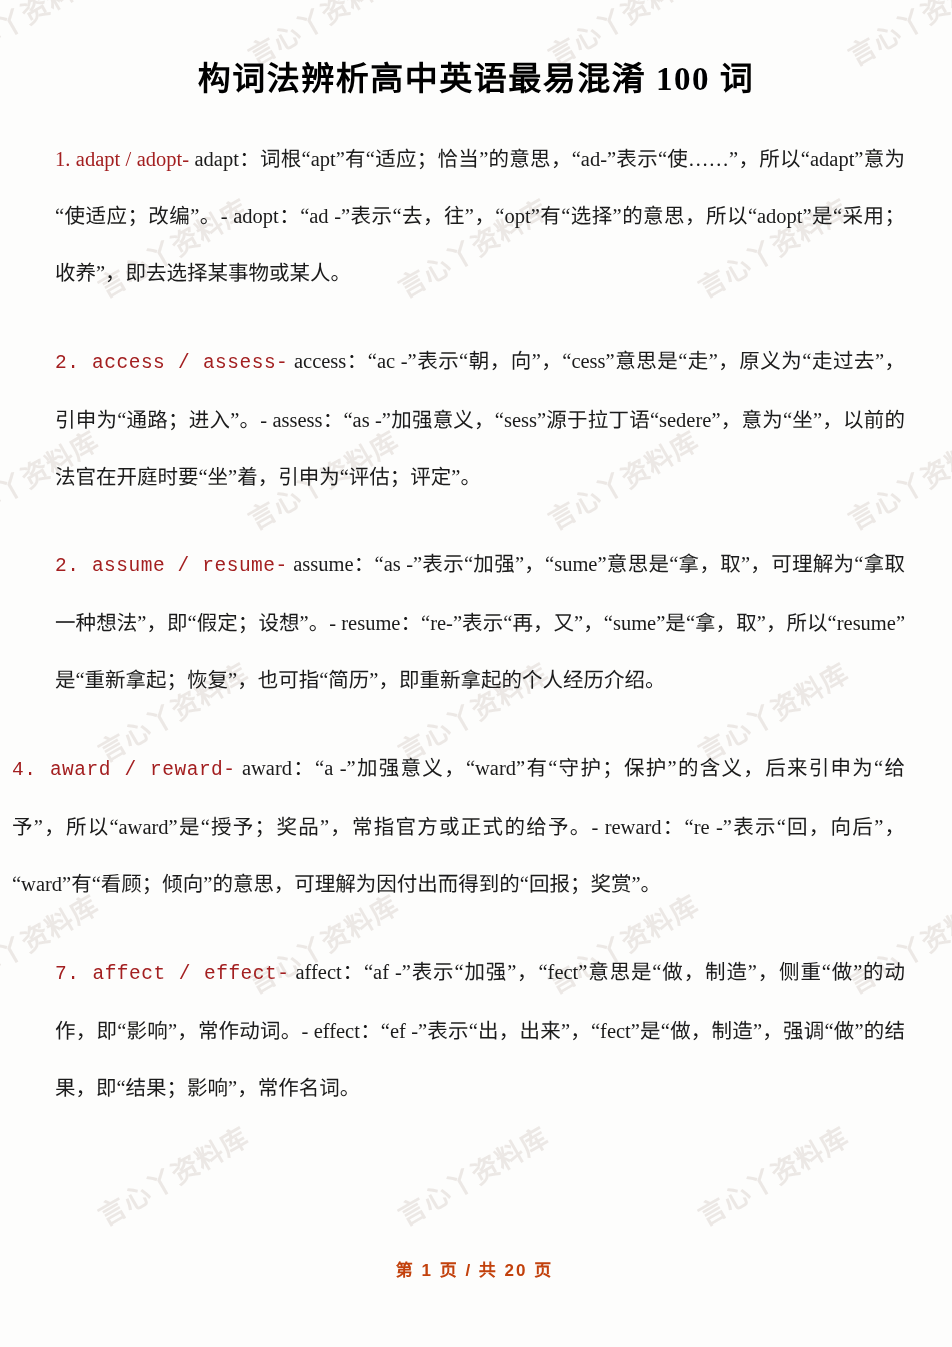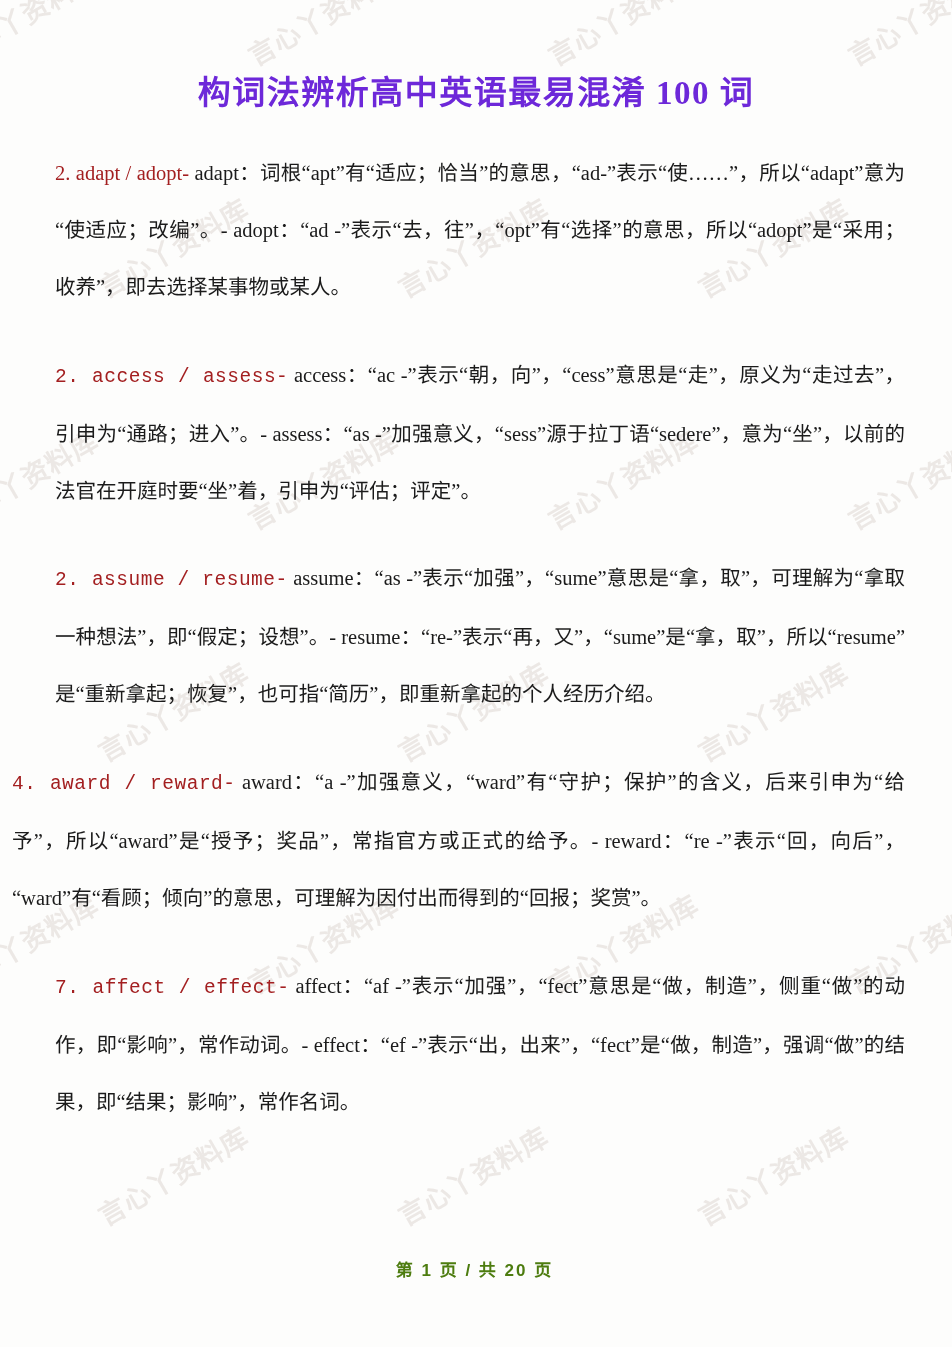--- a/index.html
+++ b/index.html
@@ -41,28 +41,28 @@
   }
 
   
   .content {
     position: relative;
     z-index: 2;
     padding: 0;
   }
 
   .doc-title {
-    margin: 14px;
+    margin: 0;
     padding-top: 58px;
     text-align: center;
     font-family: "Liberation Serif", "DejaVu Serif", serif;
     font-size: 33px;
     font-weight: 700;
     letter-spacing: 1.5px;
-    color: #6d28d9;
+    color: #000000;
     line-height: 1.3;
   }
 
   .entries {
     margin: 0;
     padding: 0;
     list-style: none;
   }
 
   .entry {
@@ -103,21 +103,21 @@
     position: absolute;
     left: 0;
     right: 3px;
     bottom: 66px;
     text-align: center;
     z-index: 3;
     font-family: "Liberation Sans", "DejaVu Sans", sans-serif;
     font-size: 17px;
     font-weight: 700;
     letter-spacing: 2px;
-    color: #4d7c0f;
+    color: #c2410c;
   }
 </style>
 </head>
 <body>
 
 <div class="page">
 
   <div class="watermark-layer">
       <div class="watermark-tile" style="left: -60px; top: 40px; color: rgb(235, 231, 228); transform: rotate(-30deg);">言心丫资料库</div>
       <div class="watermark-tile" style="left: 240px; top: 40px; color: rgb(235, 231, 228); transform: rotate(-30deg);">言心丫资料库</div>
@@ -142,21 +142,21 @@
       <div class="watermark-tile" style="left: 690px; top: 1200px; color: rgb(235, 231, 228); transform: rotate(-30deg);">言心丫资料库</div>
     </div>
 
   <div class="content">
 
     <h1 class="doc-title">构词法辨析高中英语最易混淆 100 词</h1>
 
     <div class="entries">
 
       <p class="entry entry-1">
-        <span class="headword serif">2. adapt / adopt-</span><span class="body-text"> adapt：词根“apt”有“适应；恰当”的意思，“ad‑”表示“使……”，所以“adapt”意为“使适应；改编”。‑ adopt：“ad ‑”表示“去，往”，“opt”有“选择”的意思，所以“adopt”是“采用；收养”，即去选择某事物或某人。</span>
+        <span class="headword serif">1. adapt / adopt-</span><span class="body-text"> adapt：词根“apt”有“适应；恰当”的意思，“ad‑”表示“使……”，所以“adapt”意为“使适应；改编”。‑ adopt：“ad ‑”表示“去，往”，“opt”有“选择”的意思，所以“adopt”是“采用；收养”，即去选择某事物或某人。</span>
       </p>
 
       <p class="entry entry-2">
         <span class="headword mono">2. access / assess-</span><span class="body-text"> access：“ac ‑”表示“朝，向”，“cess”意思是“走”，原义为“走过去”，引申为“通路；进入”。‑ assess：“as ‑”加强意义，“sess”源于拉丁语“sedere”，意为“坐”，以前的法官在开庭时要“坐”着，引申为“评估；评定”。</span>
       </p>
 
       <p class="entry entry-3">
         <span class="headword mono">2. assume / resume-</span><span class="body-text"> assume：“as ‑”表示“加强”，“sume”意思是“拿，取”，可理解为“拿取一种想法”，即“假定；设想”。‑ resume：“re‑”表示“再，又”，“sume”是“拿，取”，所以“resume”是“重新拿起；恢复”，也可指“简历”，即重新拿起的个人经历介绍。</span>
       </p>
 

